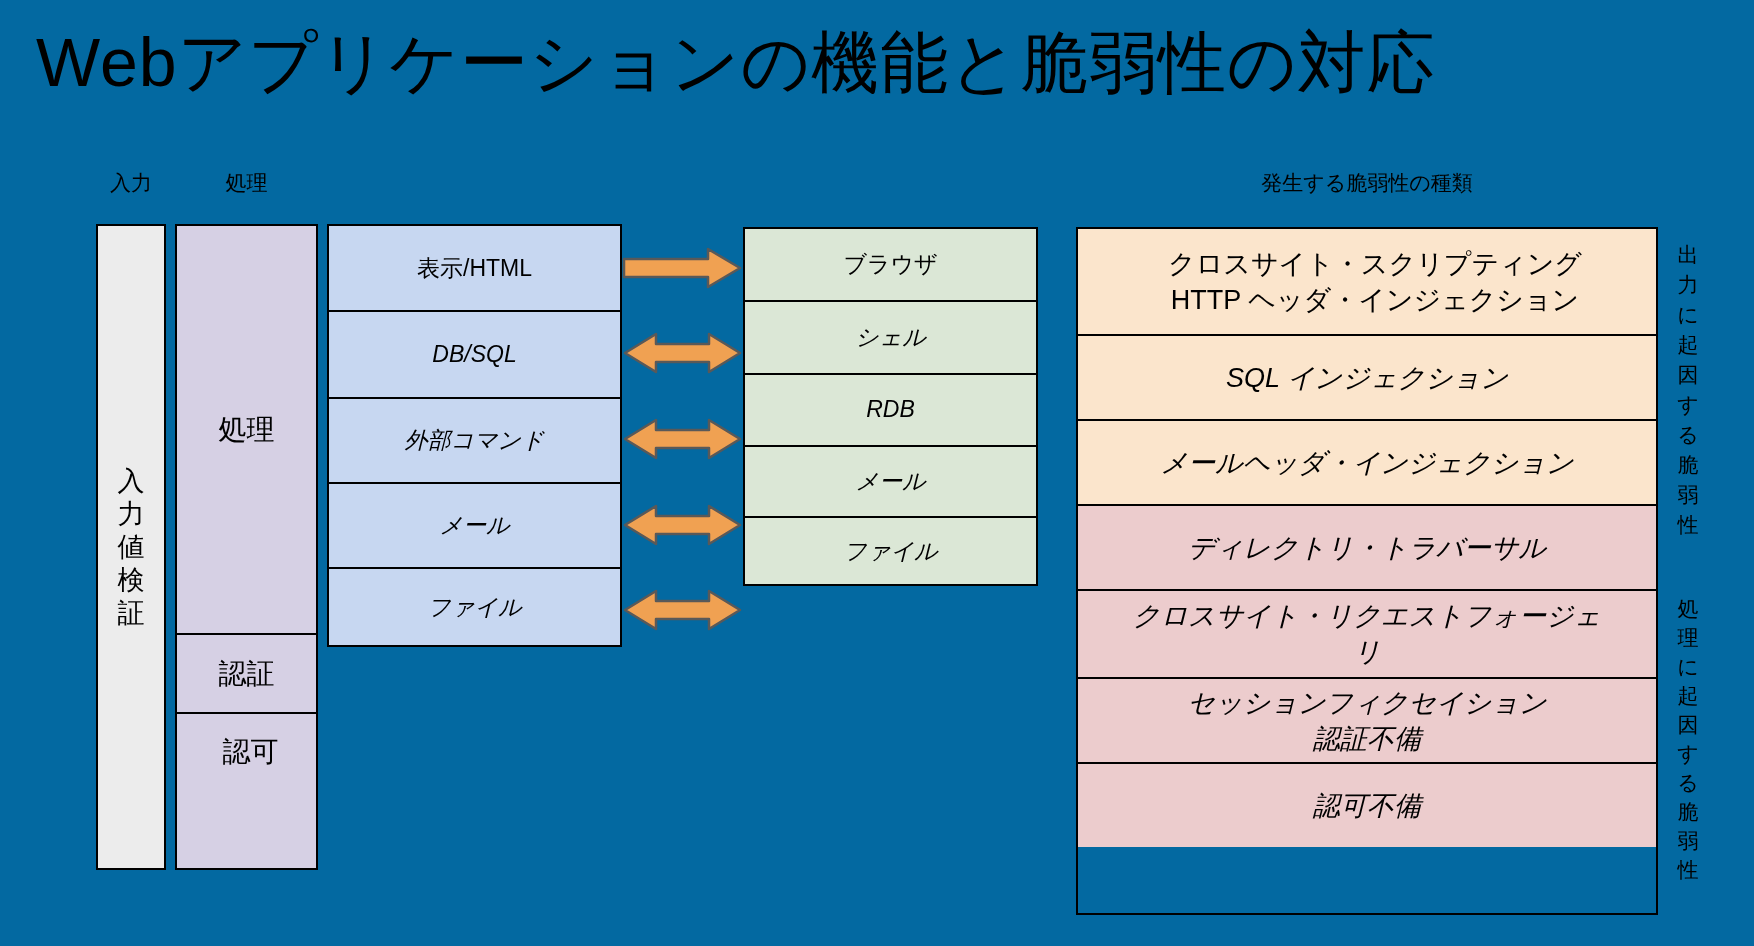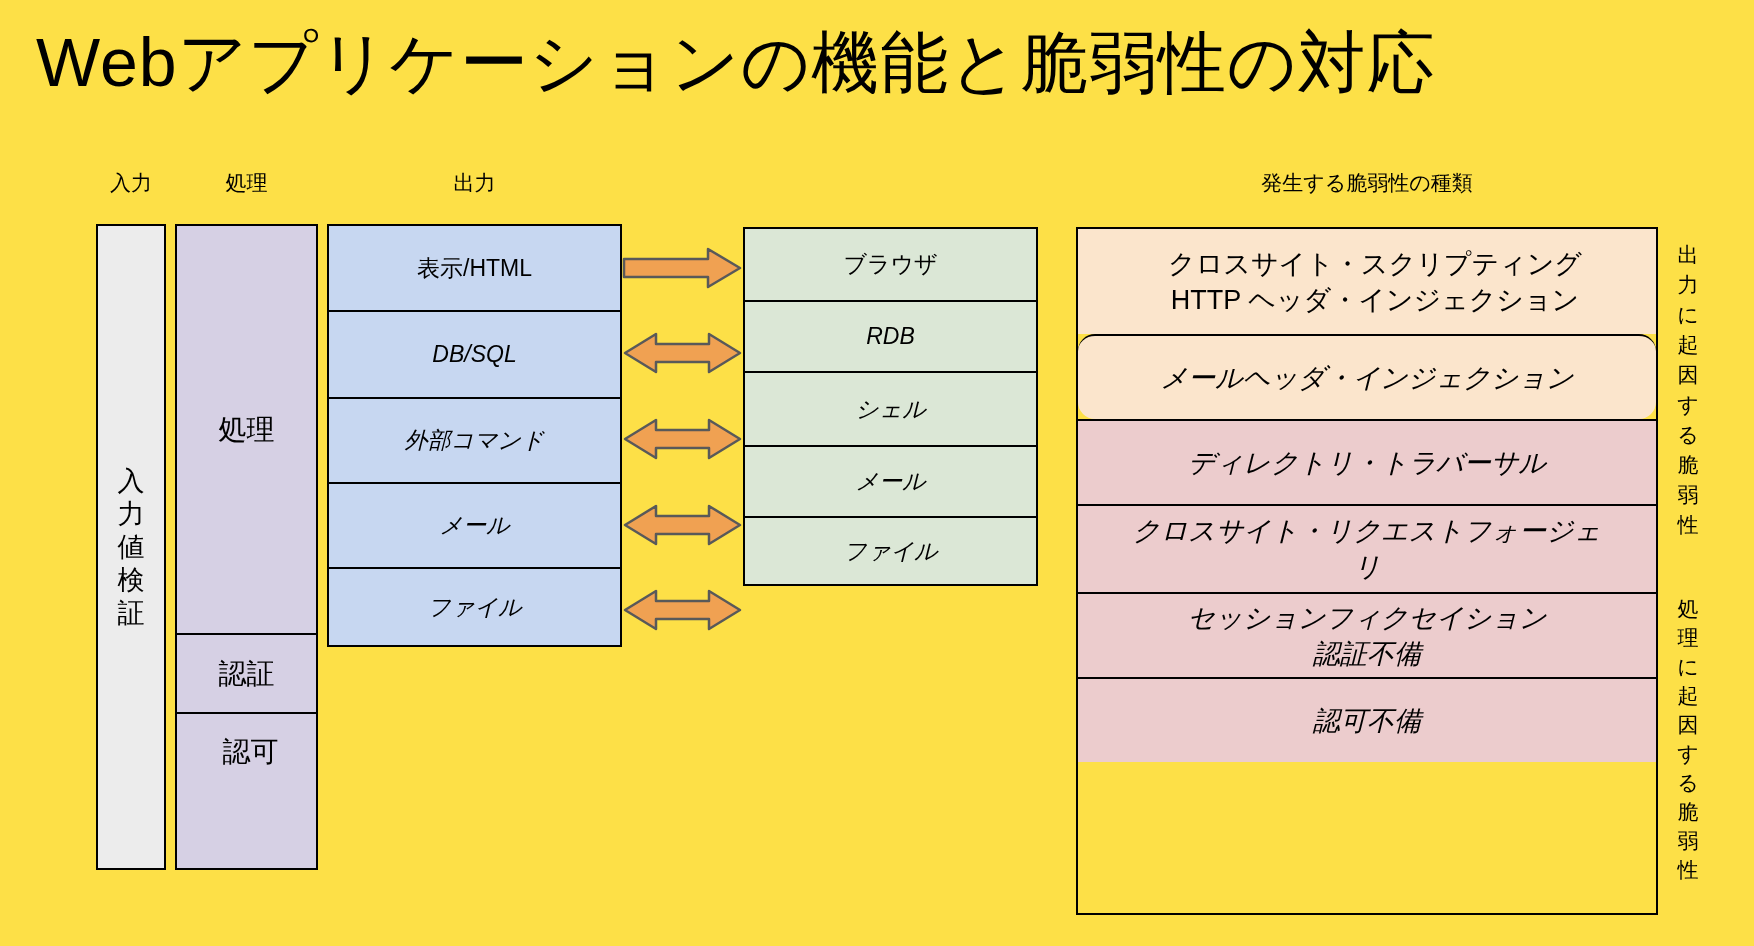--- a/index.html
+++ b/index.html
@@ -15,21 +15,21 @@
   }
   *{margin:0;padding:0;box-sizing:border-box;}
   html,body{background:#ffffff;}
   body{
     font-family:"Liberation Sans","DejaVu Sans",sans-serif;
     color:#000;
   }
   .canvas{
     position:relative;
     width:1754px;height:946px;
-    background:#fde047;
+    background:#0369a1;
     overflow:hidden;
   }
   .title{
     position:absolute;left:36px;top:18px;
     font-size:68px;font-weight:500;letter-spacing:1px;
     white-space:nowrap;
   }
   .col-header{
     position:absolute;top:168px;height:30px;
     font-size:21px;line-height:30px;text-align:center;
@@ -85,21 +85,21 @@
   .dest-col .r1{height:84px;}.dest-col .r2{height:85px;}.dest-col .r3{height:87px;}
   .dest-col .r4{height:85px;}.dest-col .r5{height:80px;}
 
   .vuln-col{left:1076px;top:227px;width:582px;height:688px;}
   .vuln-col .row{
     font-size:27px;line-height:36px;white-space:pre-line;
   }
   .vuln-col .tan{background:var(--c-vout);}
   .vuln-col .pink{background:var(--c-vproc);}
   .vuln-col .r1{height:105px;padding-left:16px;}.vuln-col .r2{height:85px;}.vuln-col .r3{height:87px;}
-  .vuln-col .r4{height:85px;border-radius:17px;}.vuln-col .r5{height:85px;}.vuln-col .r6{height:88px;}
+  .vuln-col .r4{height:85px;}.vuln-col .r5{height:85px;}.vuln-col .r6{height:88px;}
   .vuln-col .r7{height:85px;}.vuln-col .r8{height:85px;}
 
   .arrow{
     position:absolute;left:622px;width:121px;height:44px;
   }
   .arrow svg{display:block;width:100%;height:100%;}
   .a1{top:246px;}.a2{top:331px;}.a3{top:417px;}.a4{top:503px;}.a5{top:588px;}
 
   .side-label{
     position:absolute;left:1666px;width:44px;
@@ -111,21 +111,20 @@
 </style>
 </head>
 <body>
 
 <div class="canvas">
 
   <div class="title">Webアプリケーションの機能と脆弱性の対応</div>
 
   <div class="col-header hdr-input">入力</div>
   <div class="col-header hdr-processing">処理</div>
-  <div class="col-header hdr-output">出力</div>
   <div class="col-header hdr-vuln">発生する脆弱性の種類</div>
 
   <div class="box input-col">
     <div class="vertical">
         <span class="vchar">入</span>
         <span class="vchar">力</span>
         <span class="vchar">値</span>
         <span class="vchar">検</span>
         <span class="vchar">証</span>
       </div>
@@ -166,29 +165,30 @@
     </svg>
   </div>
   <div class="arrow a5">
     <svg viewBox="0 0 121 44" xmlns="http://www.w3.org/2000/svg">
       <polygon points="3,22 34,3 34,13 87,13 87,3 118,22 87,41 87,31 34,31 34,41" style="fill:var(--c-arrow);stroke:var(--c-arrowstroke);stroke-width:2.5;stroke-linejoin:round"></polygon>
     </svg>
   </div>
 
   <div class="box rows-col dest-col">
     <div class="row r1">ブラウザ</div>
+    <div class="row r3">シェル</div>
     <div class="row r2">RDB</div>
-    <div class="row r3">シェル</div>
     <div class="row r4">メール</div>
     <div class="row r5">ファイル</div>
   </div>
 
   <div class="box rows-col vuln-col">
     <div class="row tan r1">クロスサイト・スクリプティング
 HTTP ヘッダ・インジェクション</div>
+    <div class="row tan r2">SQL インジェクション</div>
     <div class="row tan r4">メールヘッダ・インジェクション</div>
     <div class="row pink r5">ディレクトリ・トラバーサル</div>
     <div class="row pink r6">クロスサイト・リクエストフォージェ
 リ</div>
     <div class="row pink r7">セッションフィクセイション
 認証不備</div>
     <div class="row pink r8">認可不備</div>
   </div>
 
   <div class="side-label side-output vertical">

